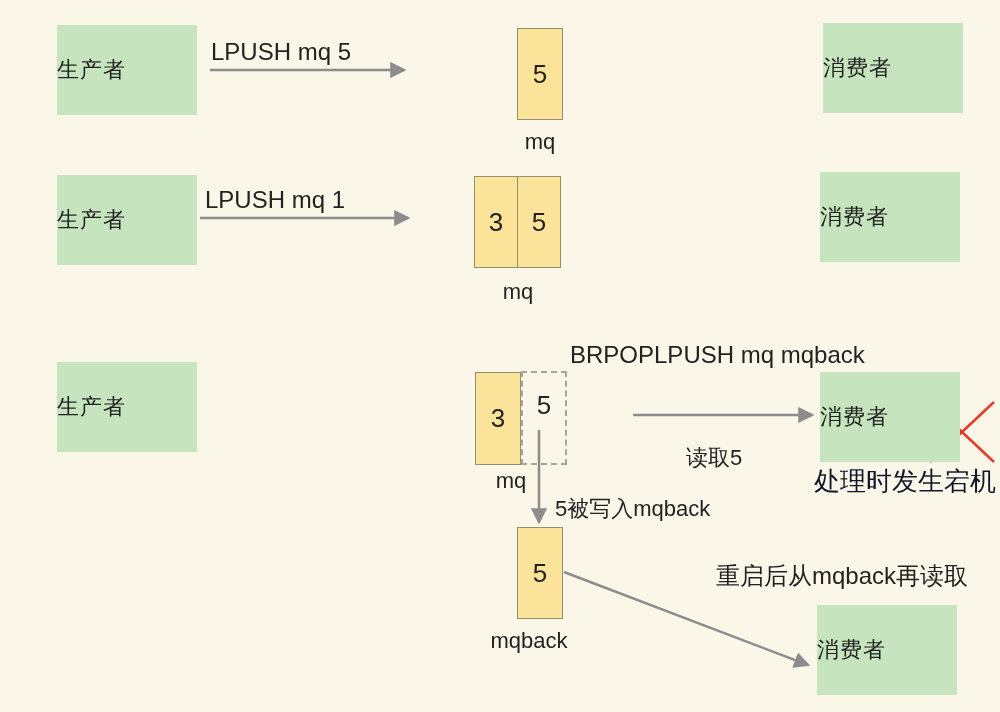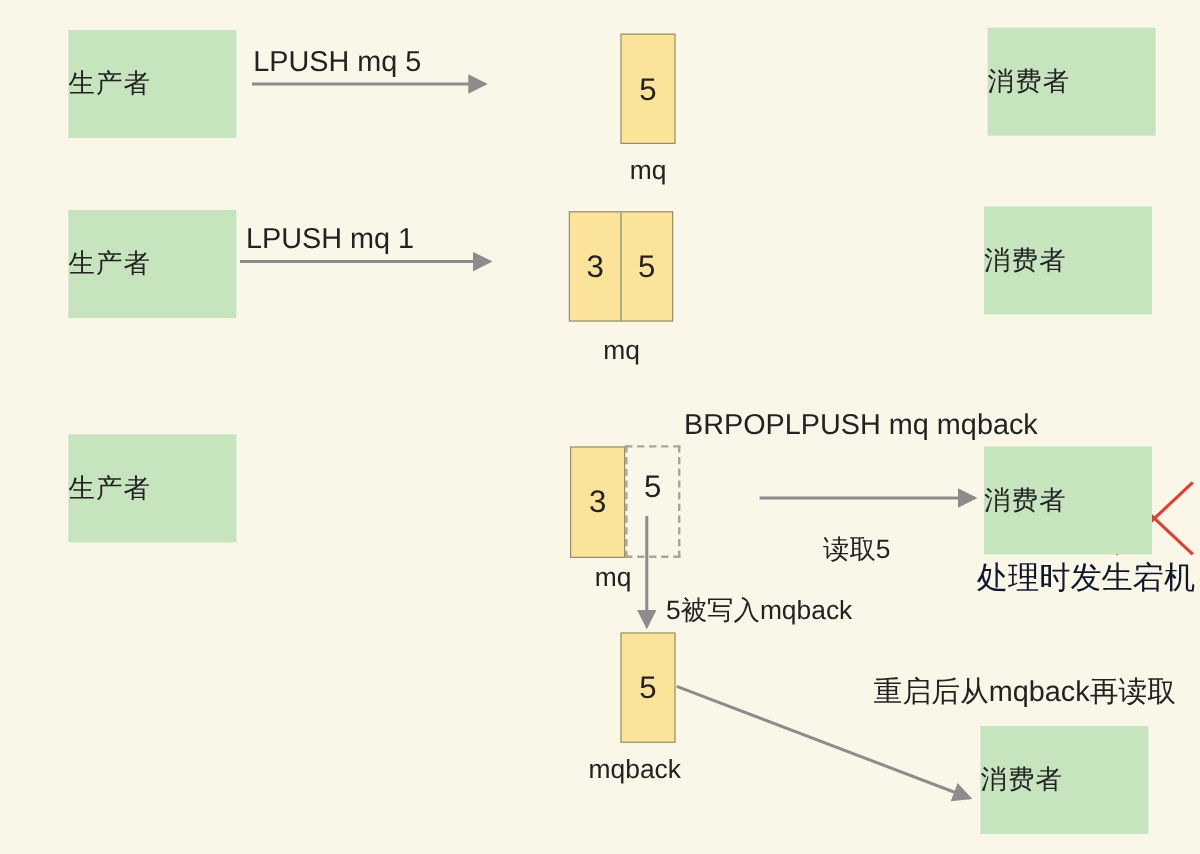--- a/index.html
+++ b/index.html
@@ -70,21 +70,21 @@
     position: absolute;
     font-size: 24px;
     white-space: nowrap;
   }
   .note {
     position: absolute;
     font-size: 22px;
     white-space: nowrap;
   }
   .note.center { transform: translateX(-50%); }
-  .note.big { font-size: 24px; margin-left: 12px; }
+  .note.big { font-size: 24px; }
   .crash {
     position: absolute;
     font-size: 26px;
     color: #0f172a;
     white-space: nowrap;
   }
   svg.overlay {
     position: absolute;
     left: 0; top: 0;
     width: 1000px;

